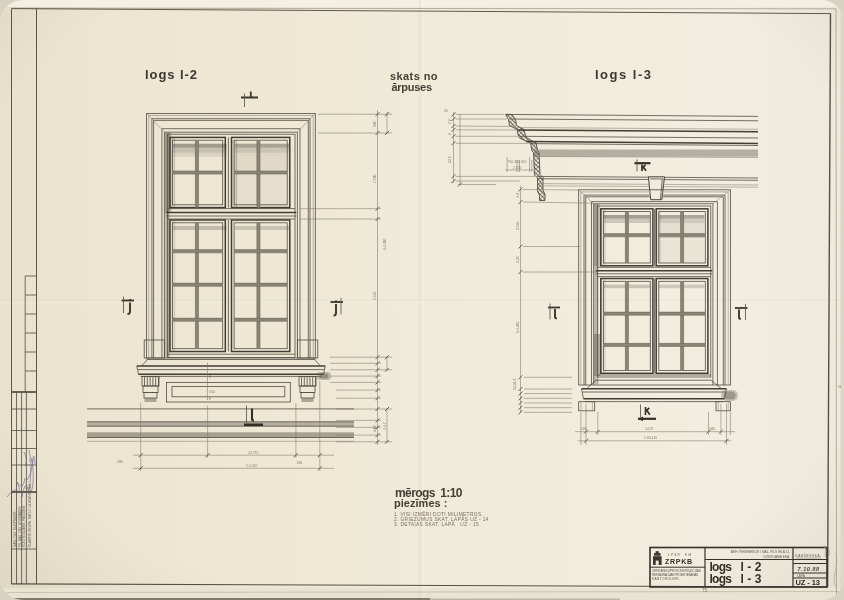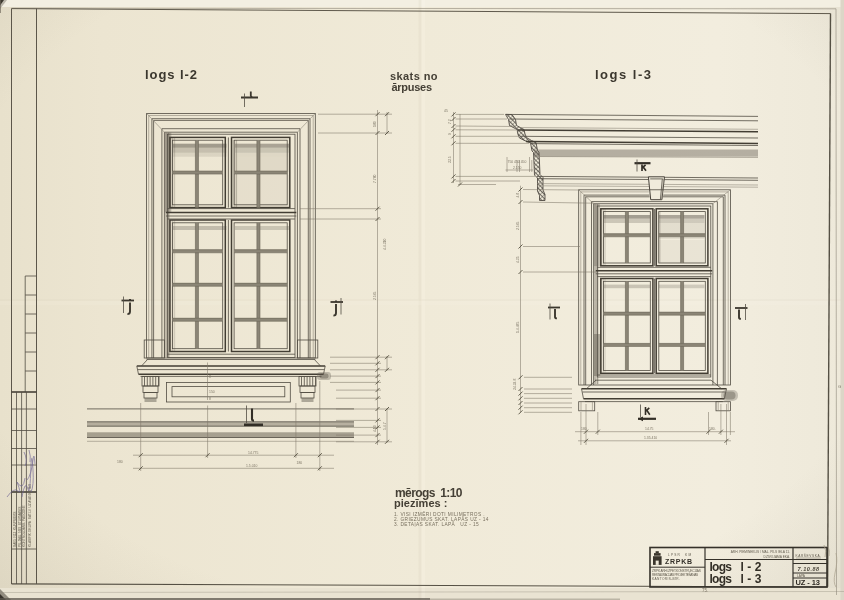--- a/index.html
+++ b/index.html
@@ -1,17 +1,17 @@
 <!DOCTYPE html>
 <html><head>
 <meta charset="utf-8">
 <style>
   html,body{margin:0;padding:0;background:#d8d2c2;}
   #sheet{position:relative;width:844px;height:600px;overflow:hidden;
-    background:#ece6d5;font-family:"Liberation Sans",sans-serif;}
+    background:#ece6d5;font-family:"Liberation Sans",sans-serif;border-radius:23px;}
   svg{position:absolute;left:0;top:0;}
   .ln{stroke:#524d43;stroke-width:.8;fill:none;}
   .lt{stroke:#8d8678;stroke-width:.6;fill:none;}
   .lk{stroke:#423d33;stroke-width:1.5;fill:none;}
   .dim{stroke:#7f7868;stroke-width:.55;fill:none;}
   .tk{stroke:#55503f;stroke-width:.9;fill:none;}
   .t1{font:bold 13px "Liberation Sans",sans-serif;fill:#3b372e;letter-spacing:1px;}
   .t2{font:bold 11px "Liberation Sans",sans-serif;fill:#443f35;letter-spacing:.5px;}
   .tm{font:bold 12px "Liberation Sans",sans-serif;fill:#443f35;letter-spacing:.6px;}
   .tn{font:10px "Liberation Sans",sans-serif;fill:#776f5e;letter-spacing:.8px;}

